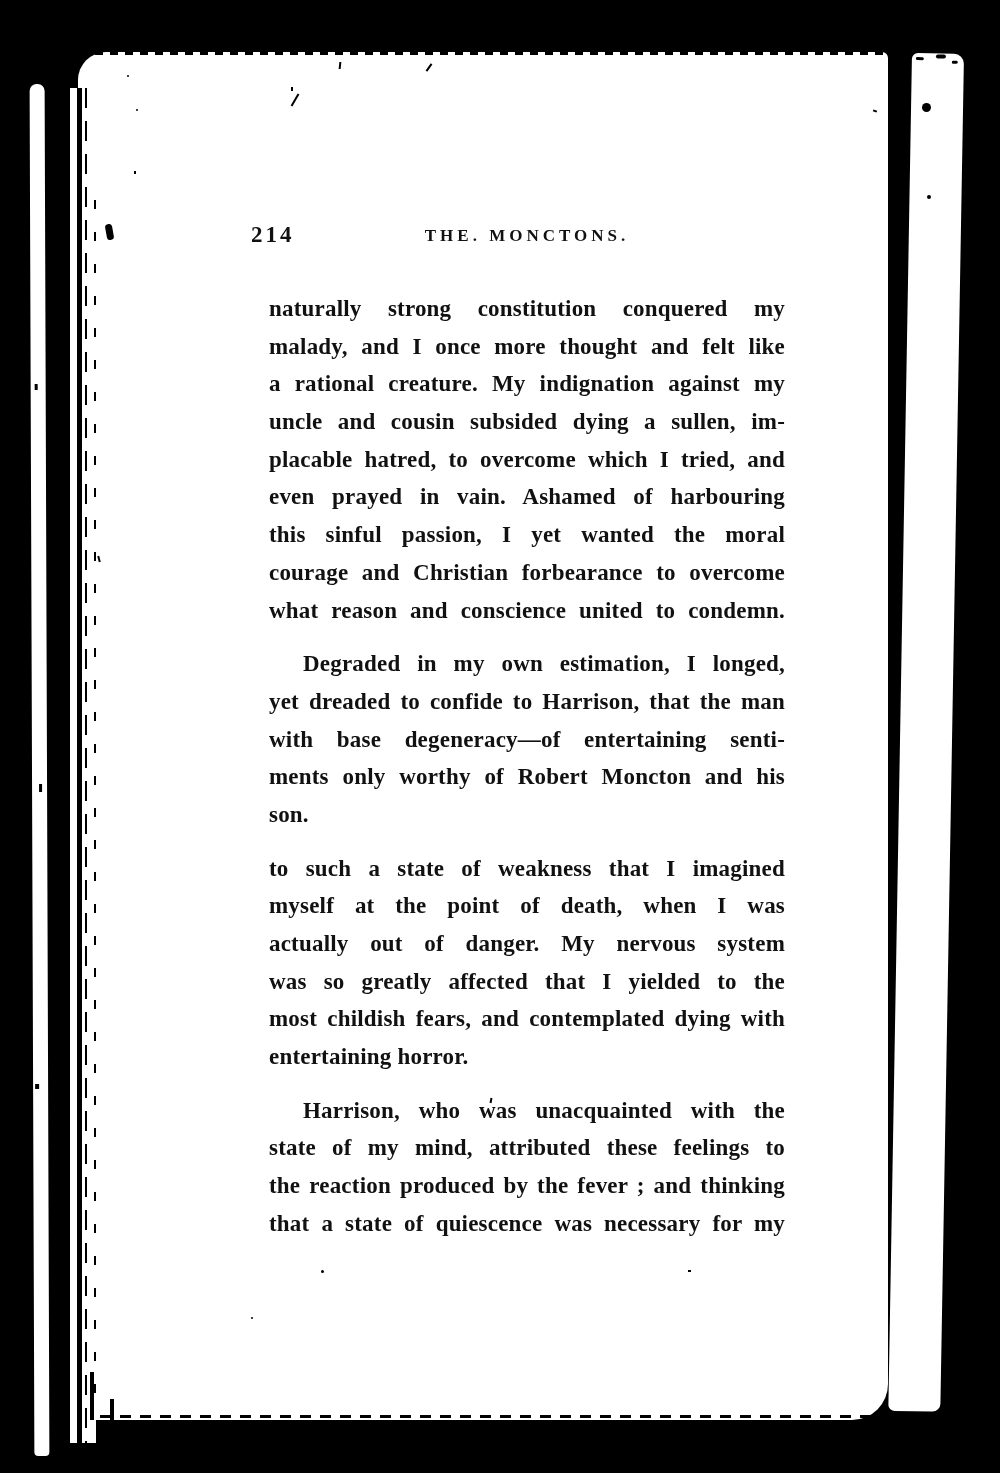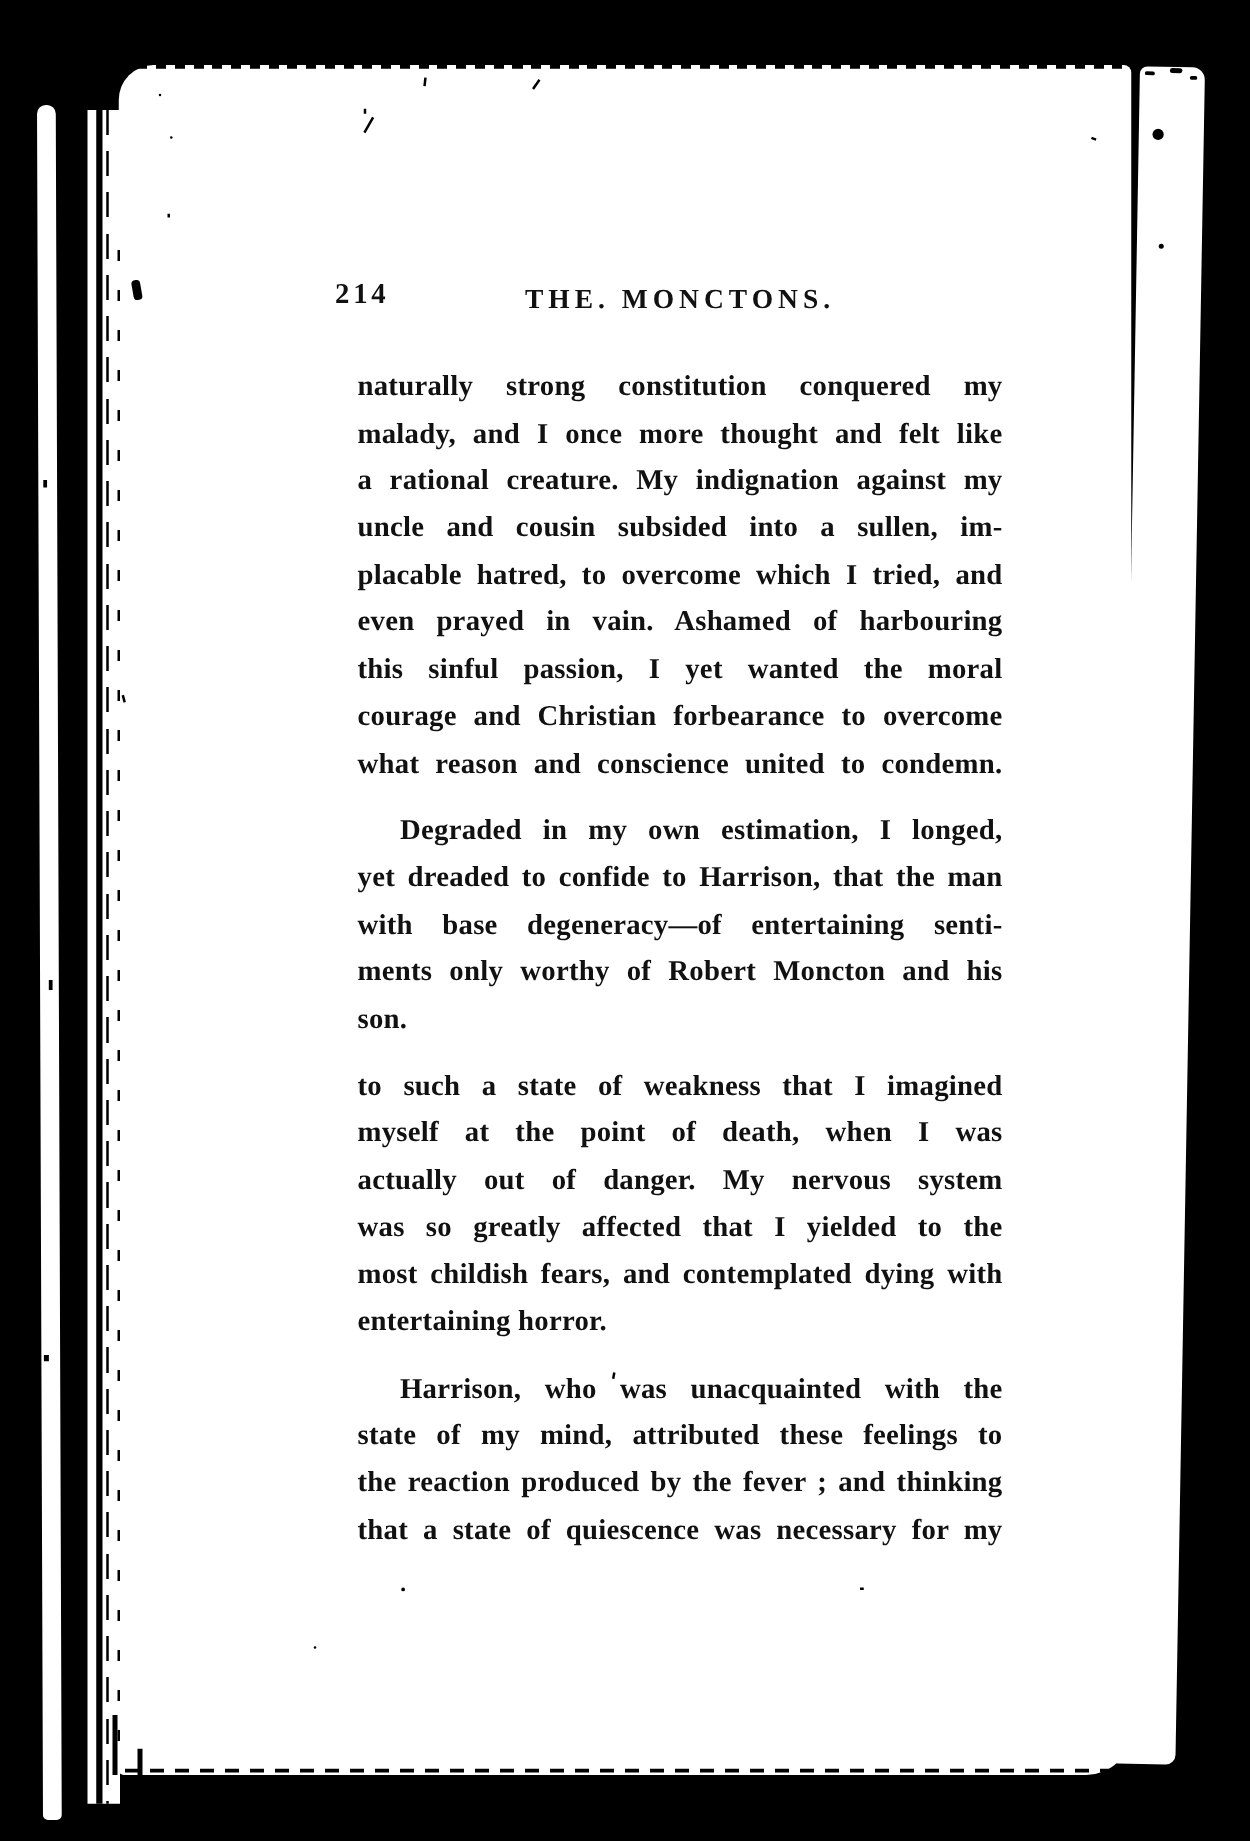--- a/index.html
+++ b/index.html
@@ -10,32 +10,32 @@
   html,body{margin:0;padding:0;}
   body{
     width:1000px;height:1473px;
     background:var(--bg);
     position:relative;
     overflow:hidden;
     font-family:"Liberation Serif","DejaVu Serif",serif;
   }
   
   .book-page{
-    position:absolute;left:95px;top:52px;width:810px;height:1368px;
+    position:absolute;left:78px;top:52px;width:810px;height:1368px;
     background:var(--paper);
     border-radius:28px 6px 36px 4px;
     z-index:1;
   }
   .page-number{
     position:absolute;left:173px;top:170px;
     font-size:23px;font-weight:bold;letter-spacing:3px;color:var(--ink);
   }
   .running-title{
     position:absolute;left:175px;top:174px;width:548px;
-    text-align:center;font-size:22px;font-weight:bold;letter-spacing:4px;
+    text-align:center;font-size:17px;font-weight:bold;letter-spacing:4px;
     color:var(--ink);
   }
   .text-block{
     position:absolute;left:175px;top:222px;width:548px;
     font-size:23px;font-weight:bold;color:var(--ink);
   }
   .para{margin:16px;}
   .line{
     height:37.7px;line-height:37.7px;
     text-align:justify;
@@ -110,21 +110,21 @@
 <div class="gutter-stroke-2"></div>
 
 <div class="book-page">
   <div class="page-number">214</div>
   <div class="running-title">THE. MONCTONS.</div>
   <div class="text-block">
       <div class="para">
         <div class="line">naturally strong constitution conquered my</div>
         <div class="line">malady, and I once more thought and felt like</div>
         <div class="line">a rational creature. My indignation against my</div>
-        <div class="line">uncle and cousin subsided into a sullen, im-</div>
+        <div class="line">uncle and cousin subsided dying a sullen, im-</div>
         <div class="line">placable hatred, to overcome which I tried, and</div>
         <div class="line">even prayed in vain. Ashamed of harbouring</div>
         <div class="line">this sinful passion, I yet wanted the moral</div>
         <div class="line">courage and Christian forbearance to overcome</div>
         <div class="line">what reason and conscience united to condemn.</div>
       </div>
       <div class="para">
         <div class="line indent">Degraded in my own estimation, I longed,</div>
         <div class="line">yet dreaded to confide to Harrison, that the man</div>
         <div class="line">with base degeneracy—of entertaining senti-</div>

